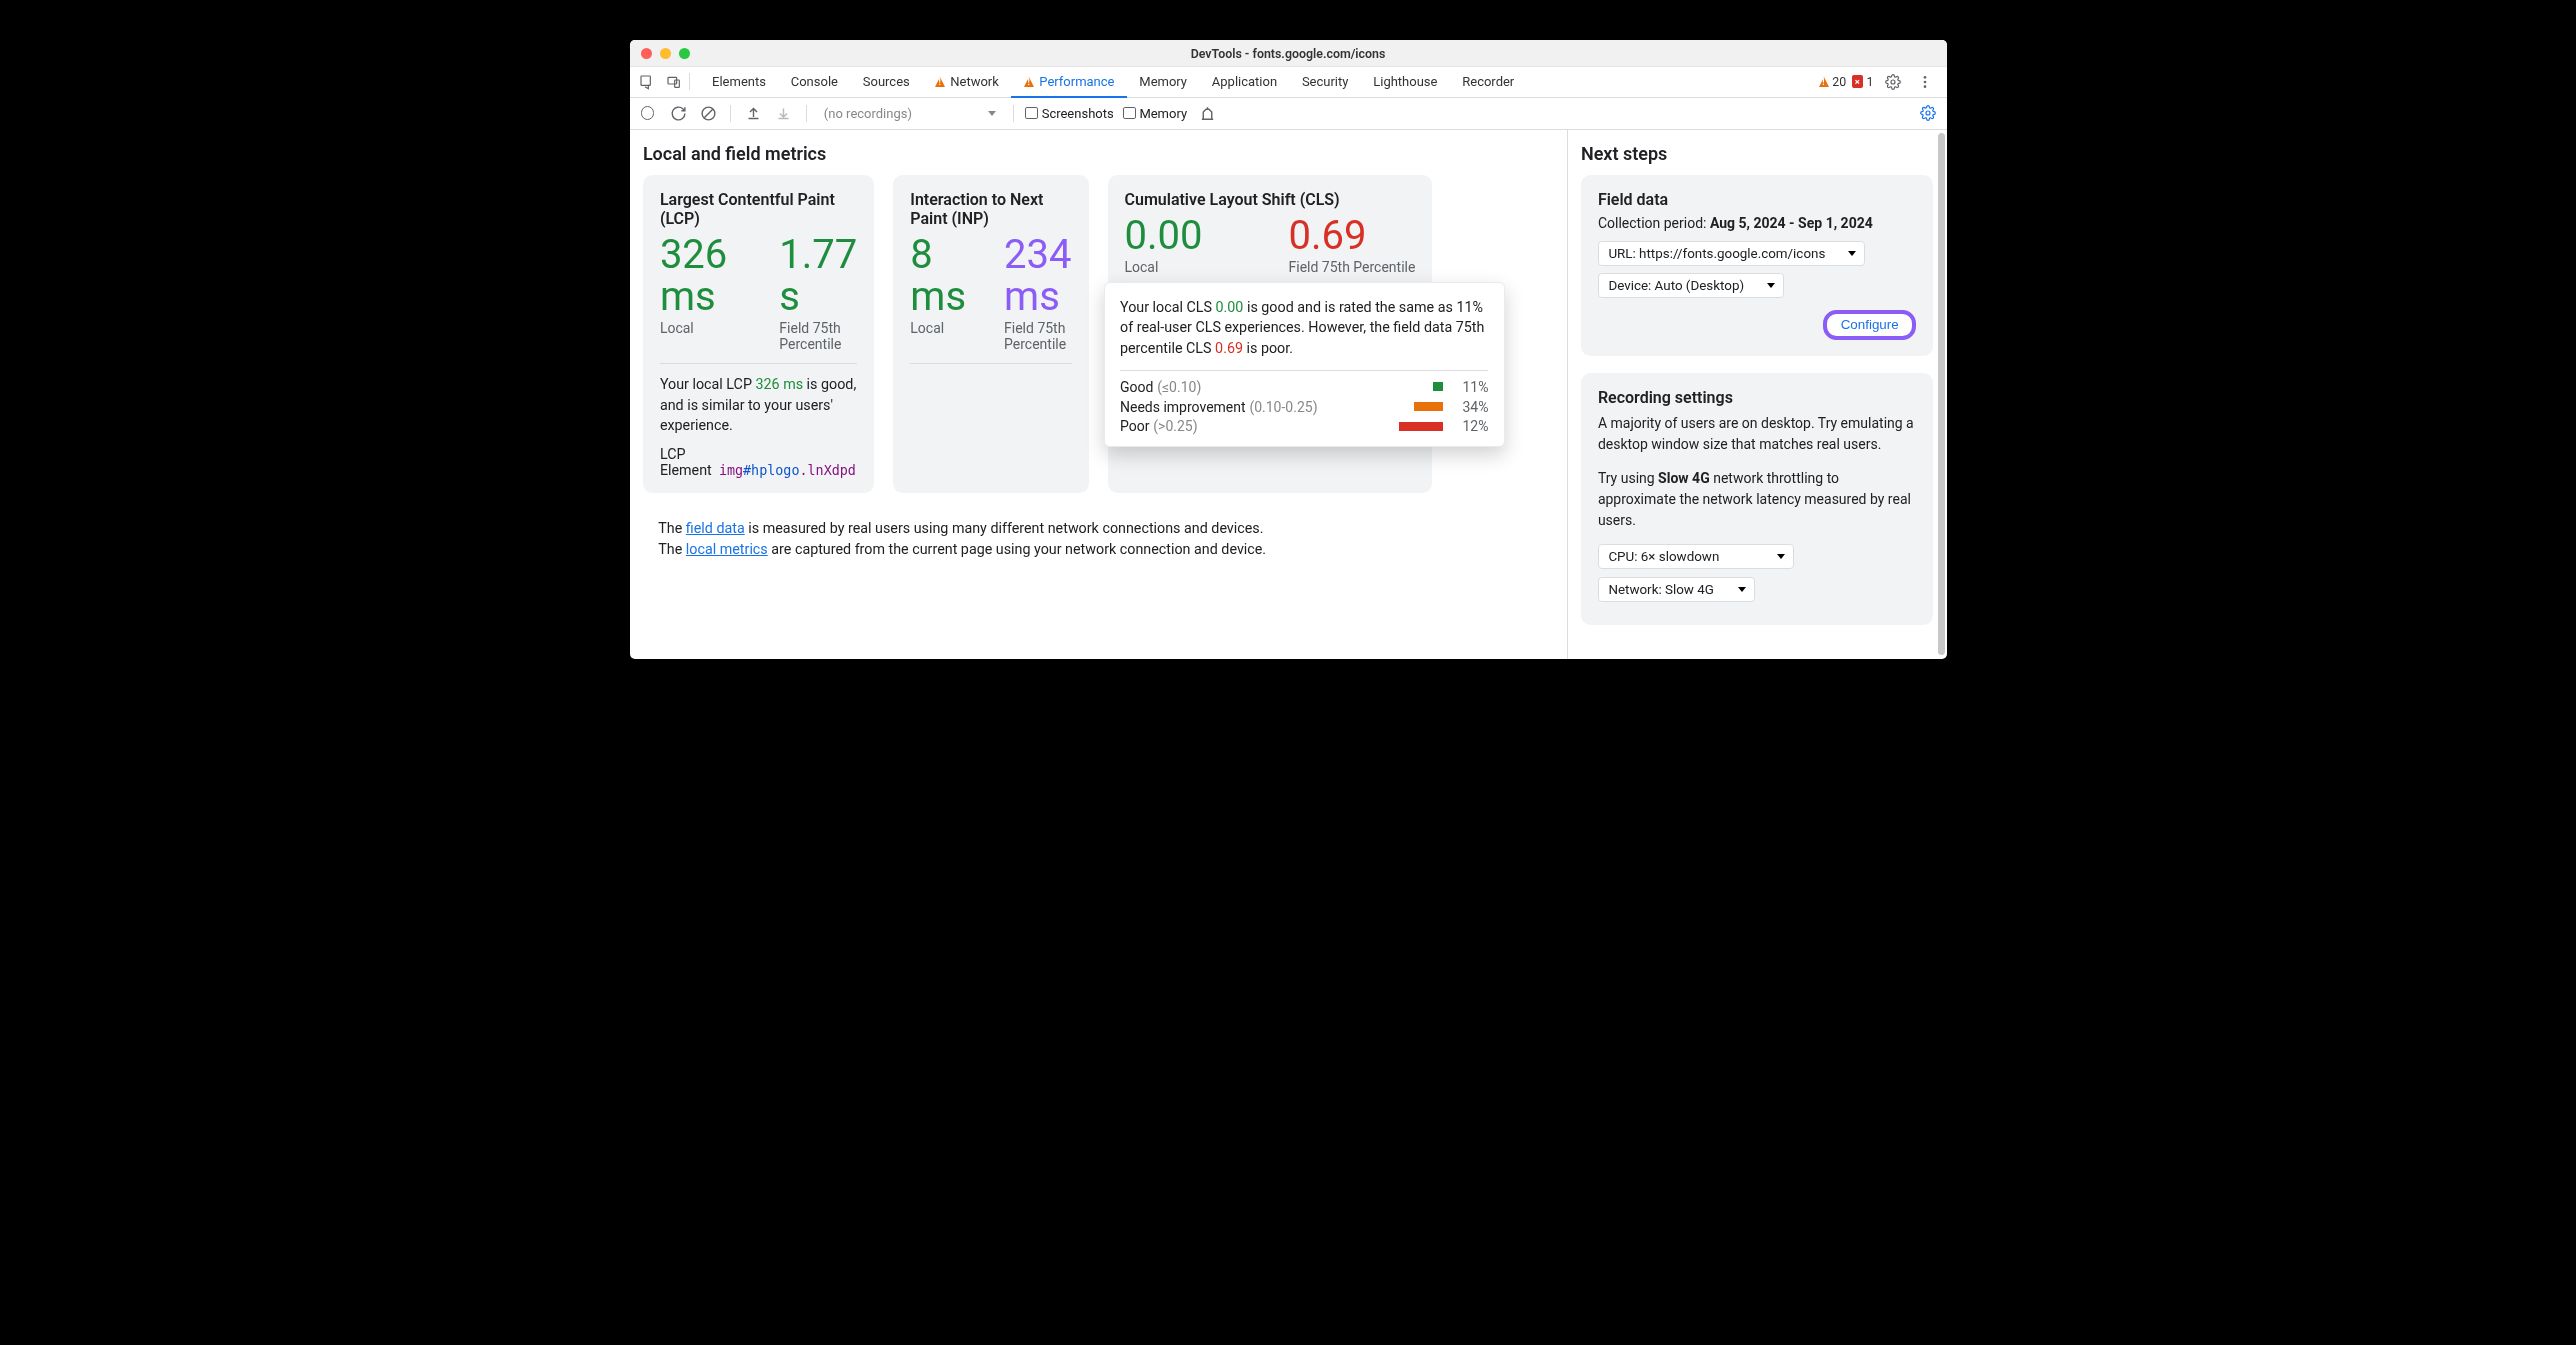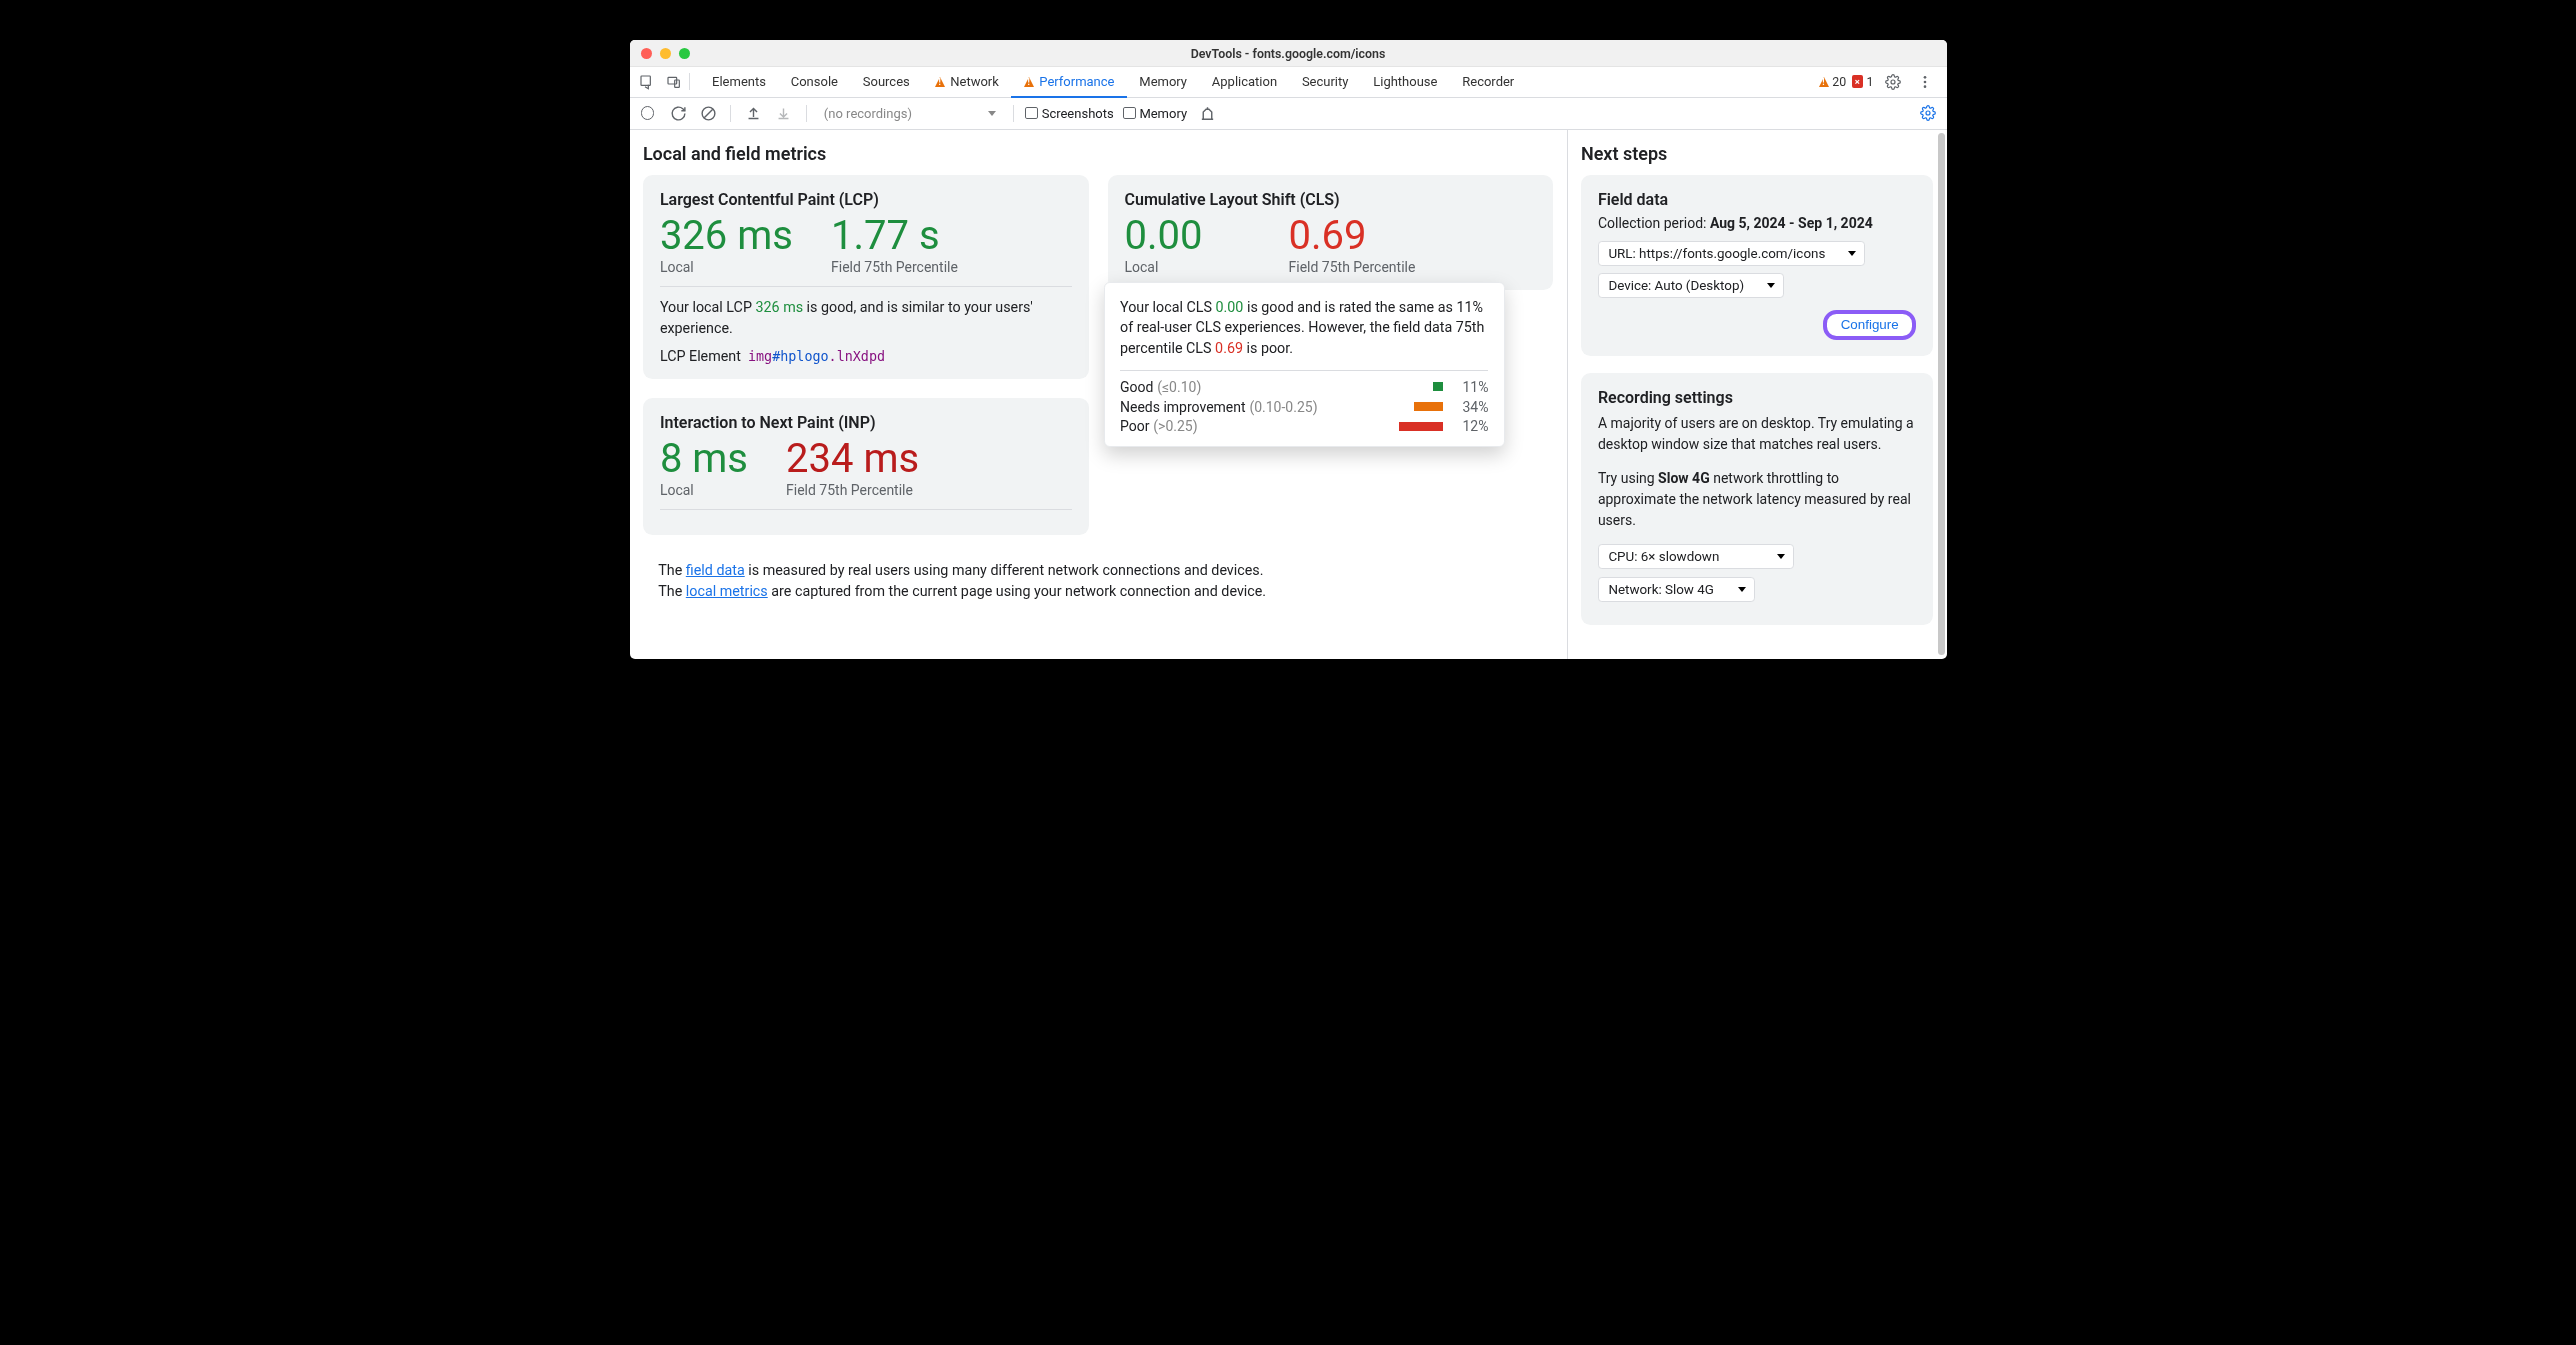--- a/index.html
+++ b/index.html
@@ -89,33 +89,33 @@
   .toolbar .right { margin-left:auto; }
   .gear-blue{color:#1a73e8}
 
   
   .content { display:flex; min-height:529px; }
   .main { flex:1; padding:9.5px 13.4px 13.4px 13.4px; overflow:auto; }
   .side { width:380px; border-left:1px solid #dadce0; padding:9.5px 13.4px 13.4px 13.4px; overflow:auto; position:relative; }
   .scrollind{position:absolute;right:1.9px;top:3.8px;bottom:3.8px;width:6.7px;background:#c8c8c8;border-radius:3.8px}
   h2.sec { font-size:18px; font-weight:600; margin:3.8px 0 11.4px 0; color:#202124;}
   .cards-row{display:flex;gap:19px}
-  .col{display:flex;flex-direction:column;gap:19px;flex:1}
+  .col{display:flex;gap:19px;flex:1}
   .card {
     background:#f1f3f4;
     border-radius:9.5px;
     padding:15.3px 17px 15.3px 17px;
     font-size:14.3px;
   }
   .card h3{margin:0 0 5.7px 0;font-size:16px;font-weight:600}
   .valrow{display:flex;gap:38px;margin-top:1.9px}
   .valblock{}
   .bigval{font-size:40px;font-weight:400;line-height:1.05}
   .green{color:#1e8e3e}
-  .orange{color:#b91c1c}
+  .orange{color:#8b5cf6}
   .red{color:#d93025}
   .sublabel{color:#5f6368;font-size:14px;margin-top:1.9px}
   .rule{height:1px;background:#dadce0;margin:11.4px 0 9.5px 0}
   .cardtext{font-size:14.3px;color:#202124;line-height:1.45}
   .mono-sel{font-family:ui-monospace,monospace;font-size:13.4px}
   .mono-tag{color:#881280}.mono-id{color:#1155cc}
 
   .tooltip {
     position:absolute;
     background:#fff;

